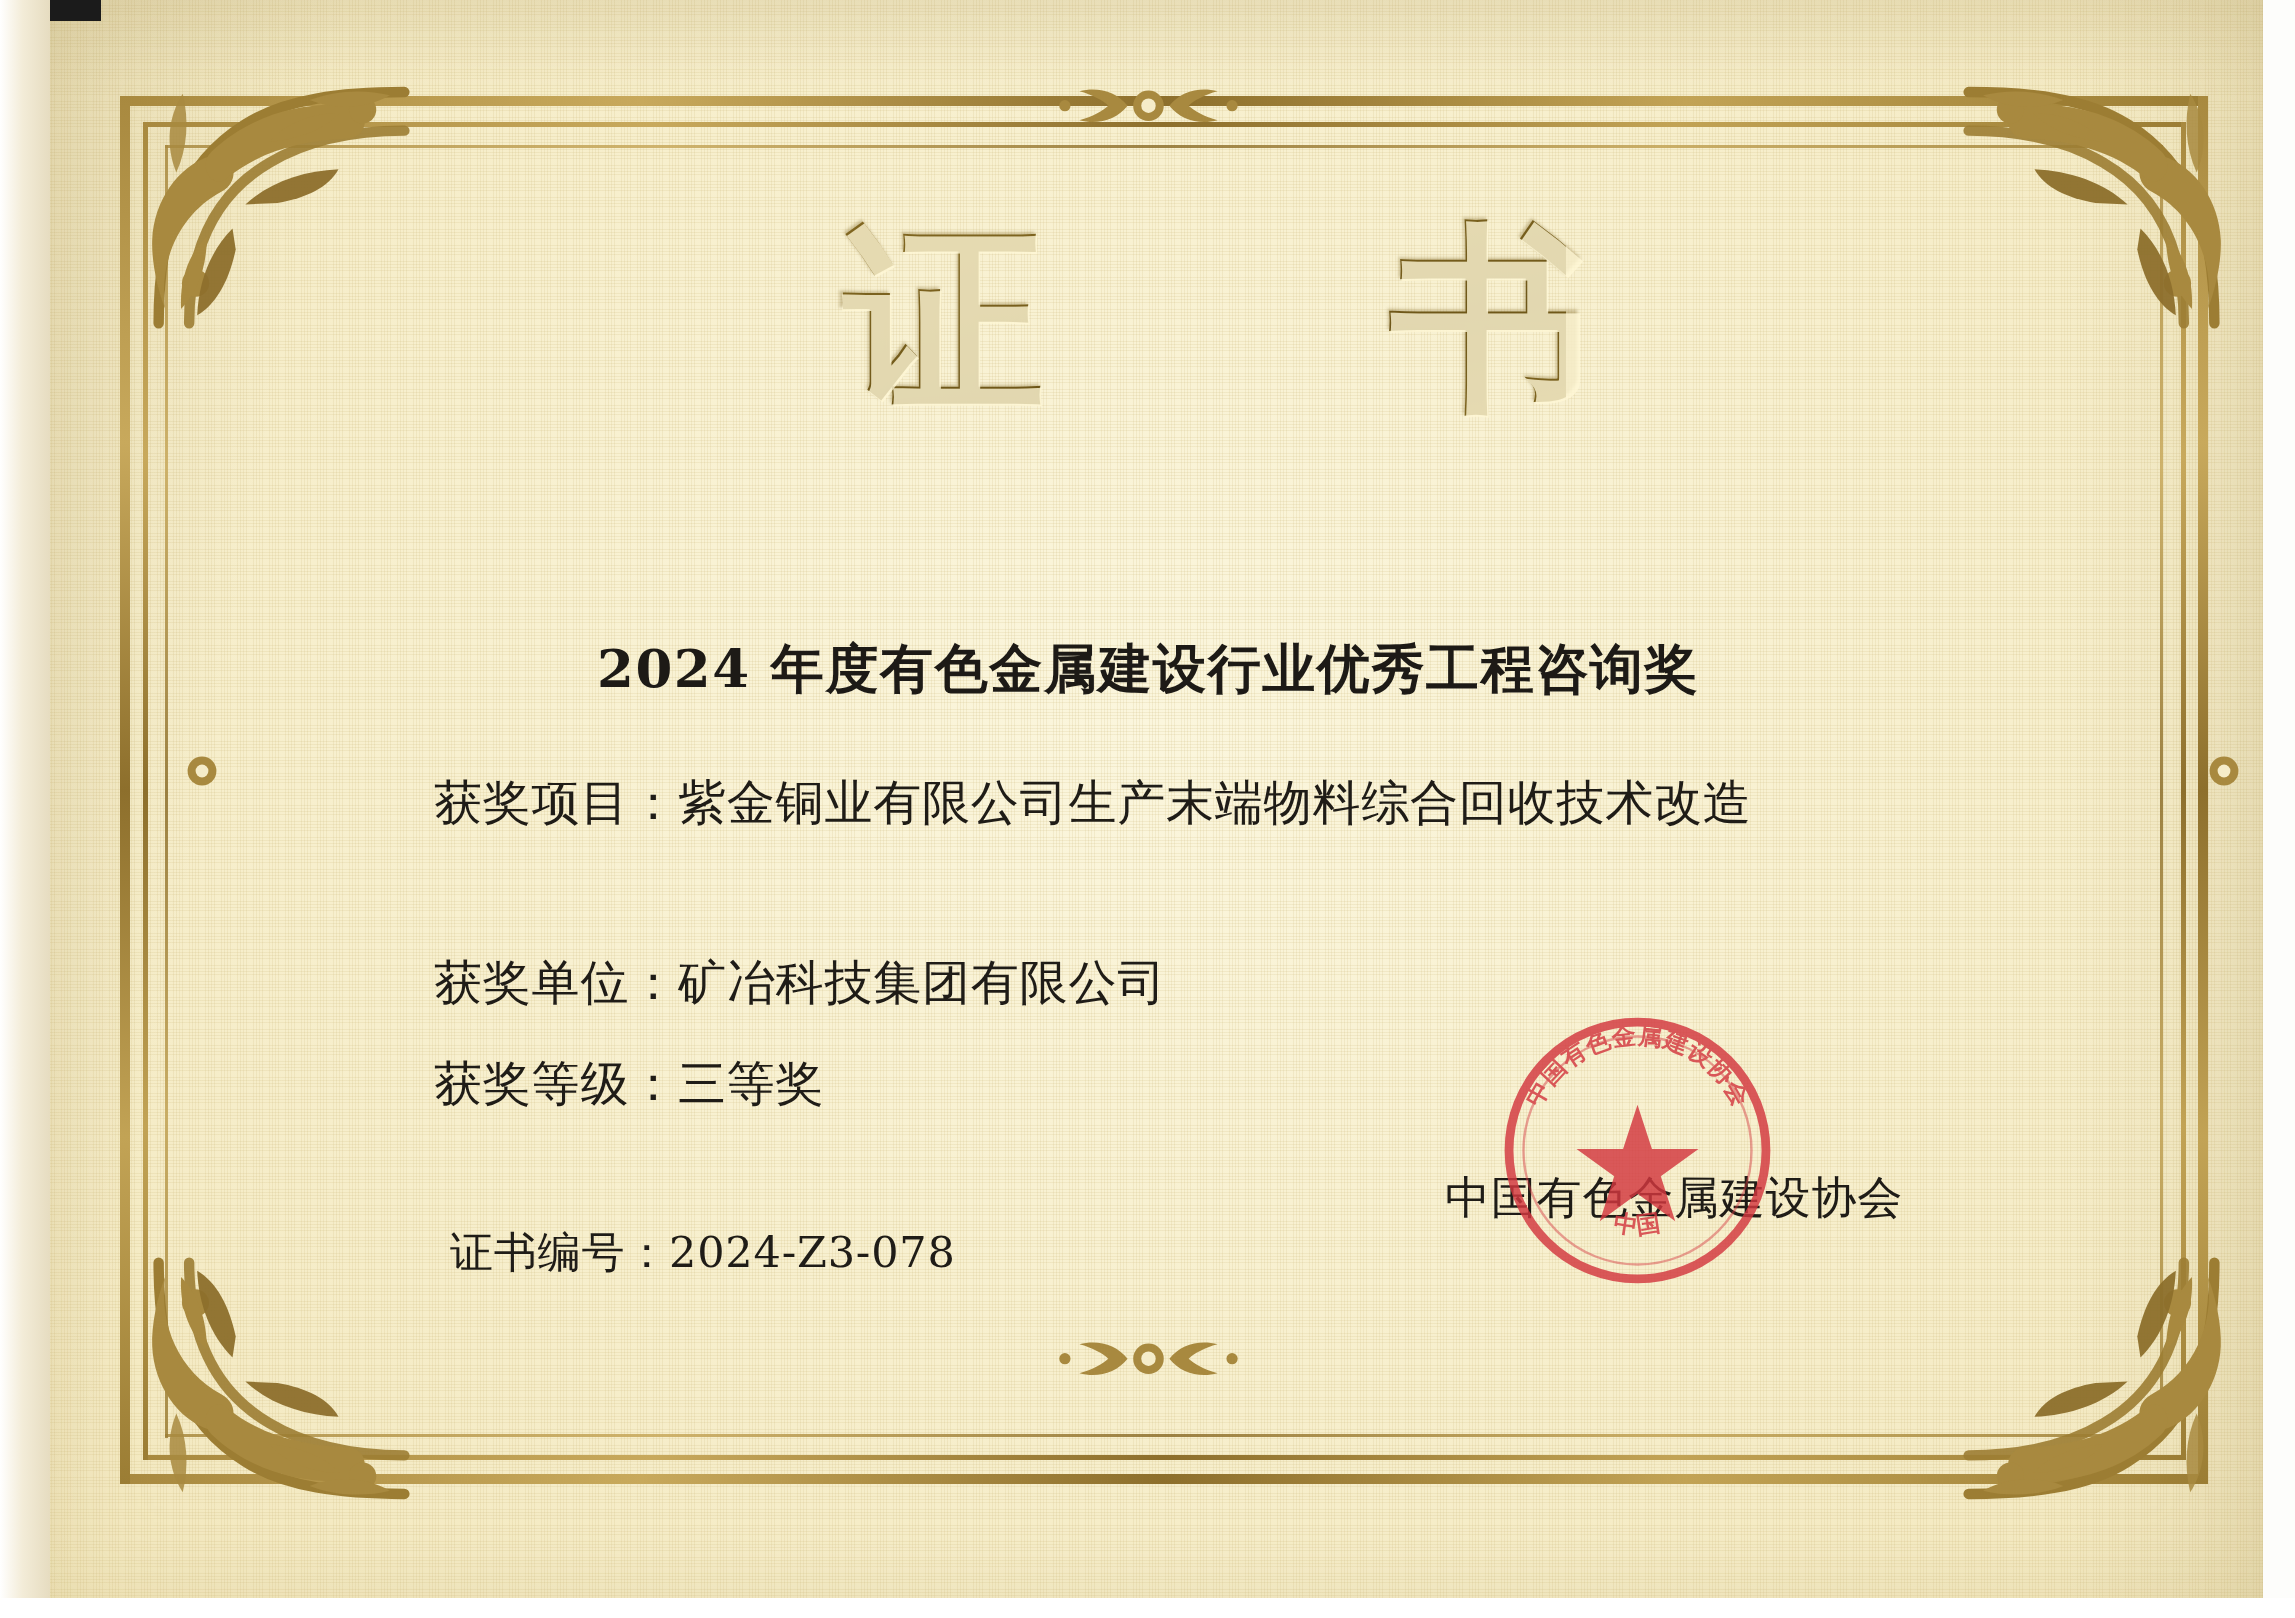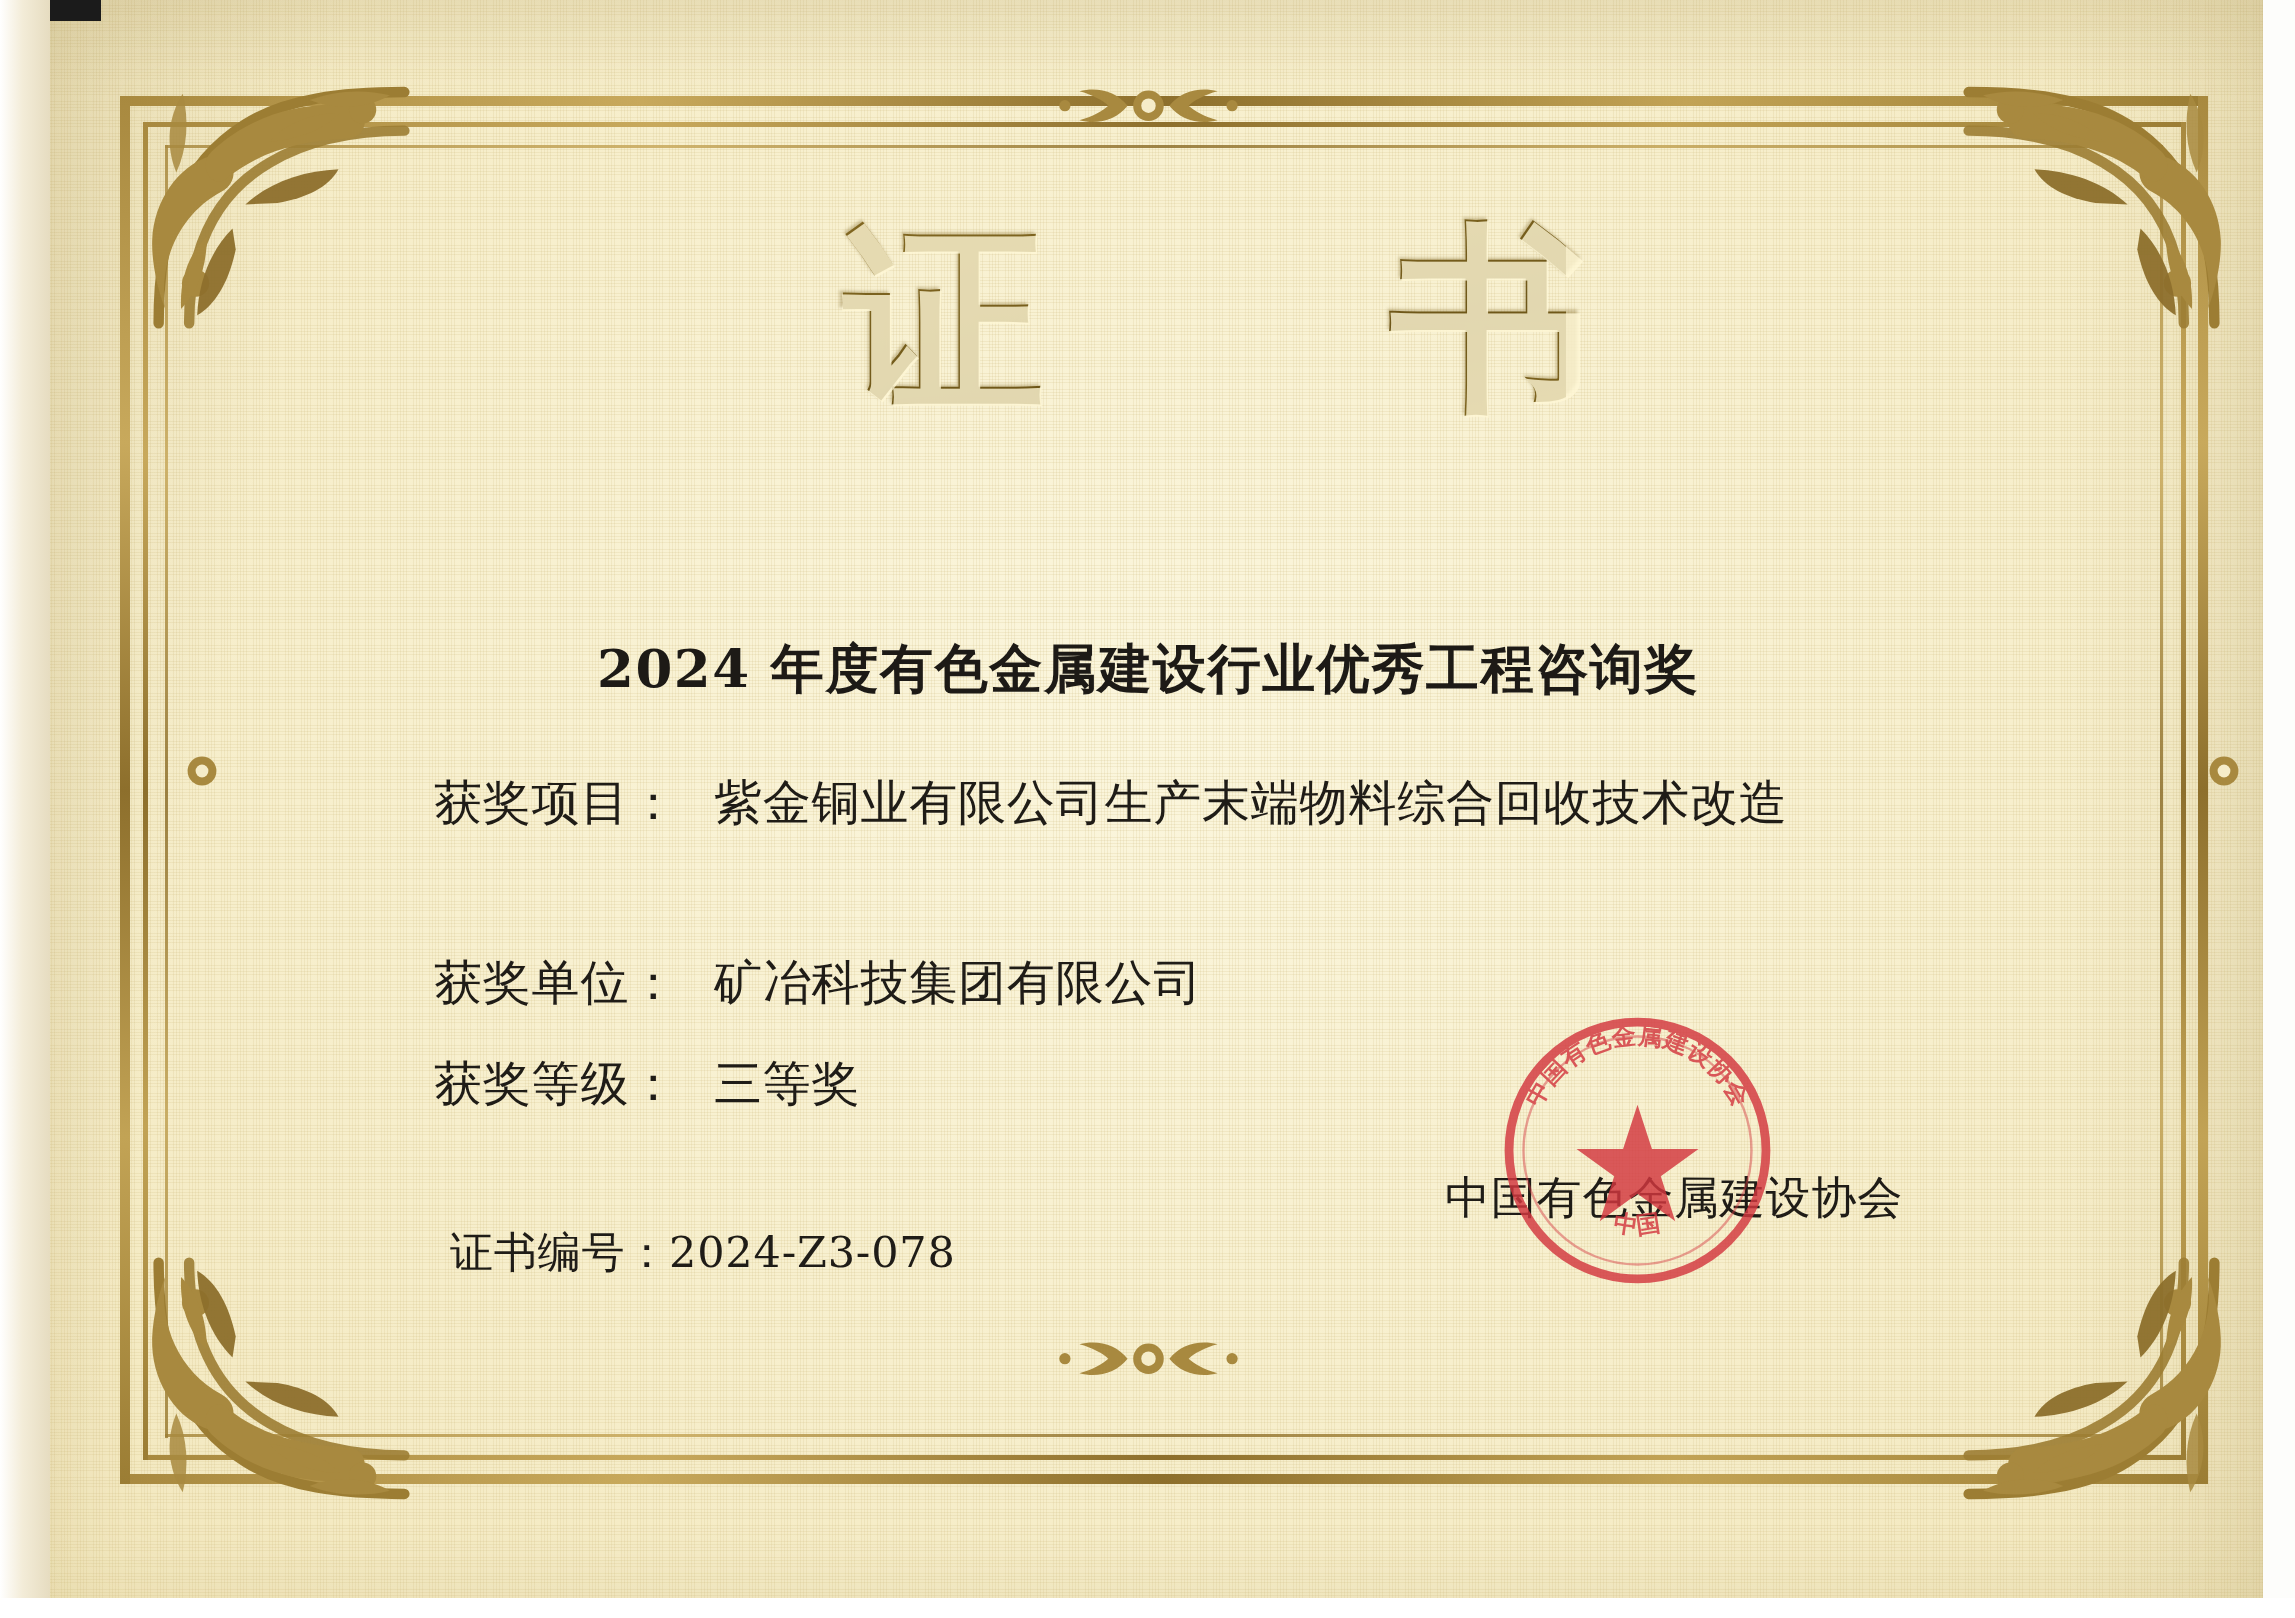--- a/index.html
+++ b/index.html
@@ -166,29 +166,27 @@
   }
 
   .field-row {
     position: absolute;
     display: flex;
     align-items: flex-start;
     font-family: "DejaVu Serif", serif;
     font-size: 48px;
     color: #1f1c17;
     letter-spacing: 0.8px;
-    gap: 24px;
   }
   .field-label {
     white-space: nowrap;
     font-weight: 500;
   }
   .field-value {
     font-weight: 500;
-    padding-left: 12px;
   }
   #row-project { left: 434px; top: 771px; width: 1526px; }
   #row-project .field-value { line-height: 1.32; }
   #row-unit    { left: 434px; top: 951px; }
   #row-level   { left: 434px; top: 1052px; }
 
   #issuer {
     position: absolute;
     left: 1445px;
     top: 1168px;

